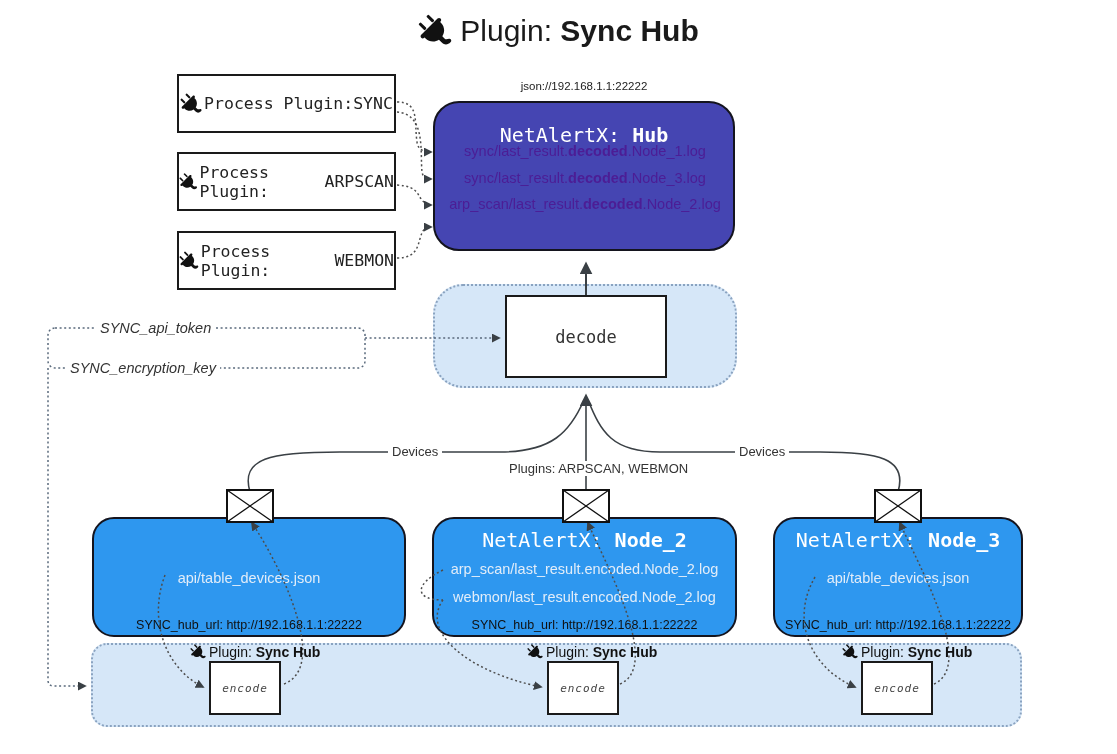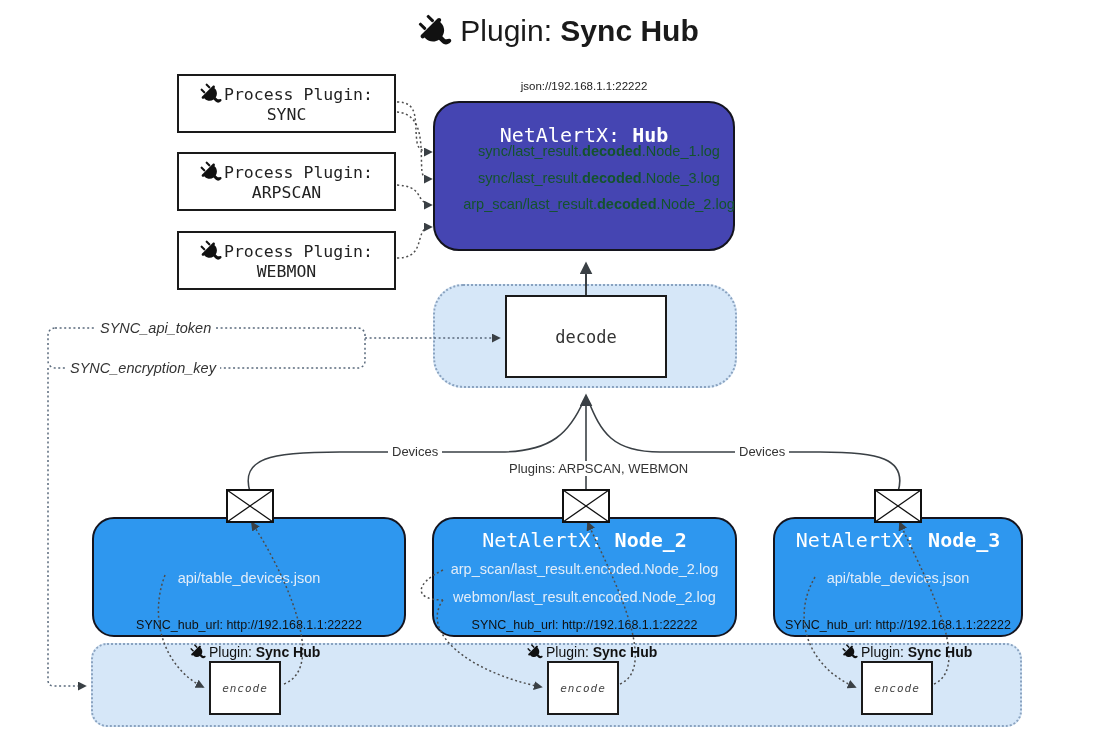--- a/index.html
+++ b/index.html
@@ -6,29 +6,29 @@
   .canvas{position:relative;width:1117px;height:754px;background:#fff;
           font-family:"Liberation Sans",sans-serif;overflow:hidden;}
   .abs{position:absolute;}
   
   .title{left:0;top:14px;width:1117px;display:flex;justify-content:center;align-items:center;
          gap:8px;font-size:30px;color:#1a1a1a;z-index:3;}
   .title b{font-weight:bold;}
   
   .wbox{background:#fff;border:2px solid #1a1a1a;box-sizing:border-box;z-index:2;}
   .mono{font-family:"DejaVu Sans Mono",monospace;}
-  .pluginbox{left:177px;width:219px;height:59px;display:flex;flex-direction:column;
+  .pluginbox{left:177px;width:219px;height:59px;display:flex;flex-direction:row;
              justify-content:center;align-items:center;font-size:16.5px;color:#222;}
   .pluginbox .row1{display:flex;align-items:center;gap:2px;}
   
   .hub{left:433px;top:101px;width:302px;height:150px;background:#4545b2;
        border:2px solid #14141e;border-radius:26px;box-sizing:border-box;z-index:2;}
   .hub-title{left:433px;top:123px;width:302px;text-align:center;color:#ffffff;
              font-size:20px;z-index:3;}
-  .hub-line{left:455px;width:288px;text-align:center;color:#14532d;font-size:14.5px;
+  .hub-line{left:441px;width:288px;text-align:center;color:#4c1d95;font-size:14.5px;
             white-space:nowrap;z-index:3;}
   .hub-url{left:433px;top:80px;width:302px;text-align:center;font-size:11.5px;color:#222;z-index:3;}
   
   .panel{background:#d6e7f8;border:2px dotted #8aa3c0;box-sizing:border-box;z-index:1;}
   .decode-panel{left:433px;top:284px;width:304px;height:104px;border-radius:30px;}
   .decode-box{left:505px;top:295px;width:162px;height:83px;display:flex;align-items:center;
               justify-content:center;font-size:17px;color:#333;z-index:2;}
   
   .tok{font-size:14.5px;color:#333;background:#fff;padding:0 4px;z-index:6;white-space:nowrap;font-style:italic;}
   

